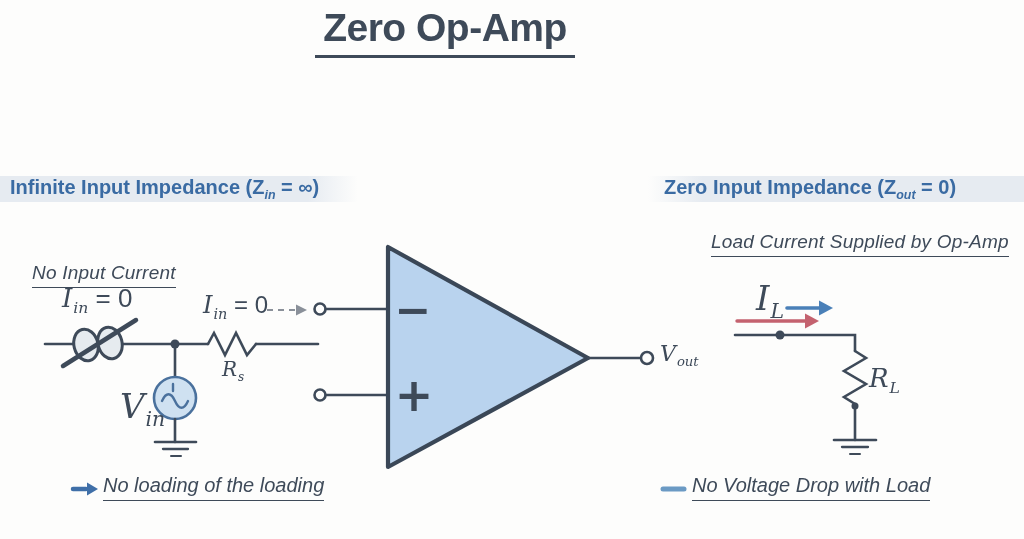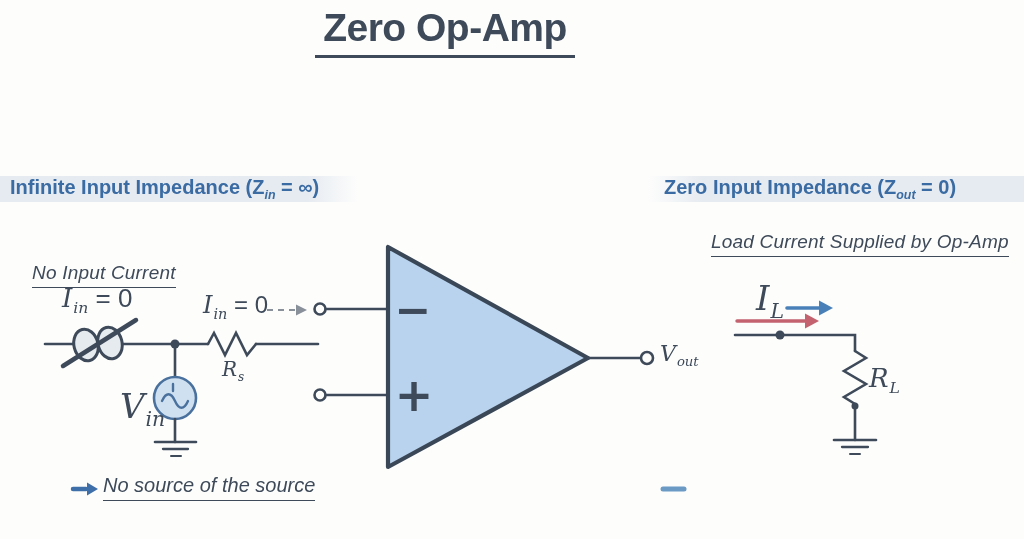--- a/index.html
+++ b/index.html
@@ -154,15 +154,16 @@
   <span class="math" style="left:120px;top:389px;font-size:34px;"><span>V</span><sub>in</sub></span>
 
   <span class="math" style="left:222px;top:359px;font-size:20px;"><span>R</span><sub>s</sub></span>
 
   <span class="math" style="left:660px;top:343px;font-size:22px;"><span>V</span><sub>out</sub></span>
 
   <span class="math" style="left:756px;top:281px;font-size:34px;"><span>I</span><sub>L</sub></span>
 
   <span class="math" style="left:869px;top:365px;font-size:26px;"><span>R</span><sub>L</sub></span>
 
-  <span class="phrase note underlined" style="left:103px;top:474px;">No source of the source</span>
+  <span class="phrase note underlined" style="left:103px;top:474px;">No loading of the loading</span>
+  <span class="phrase note underlined" style="left:692px;top:474px;">No Voltage Drop with Load</span>
 
 </div>
 
 </body></html>

